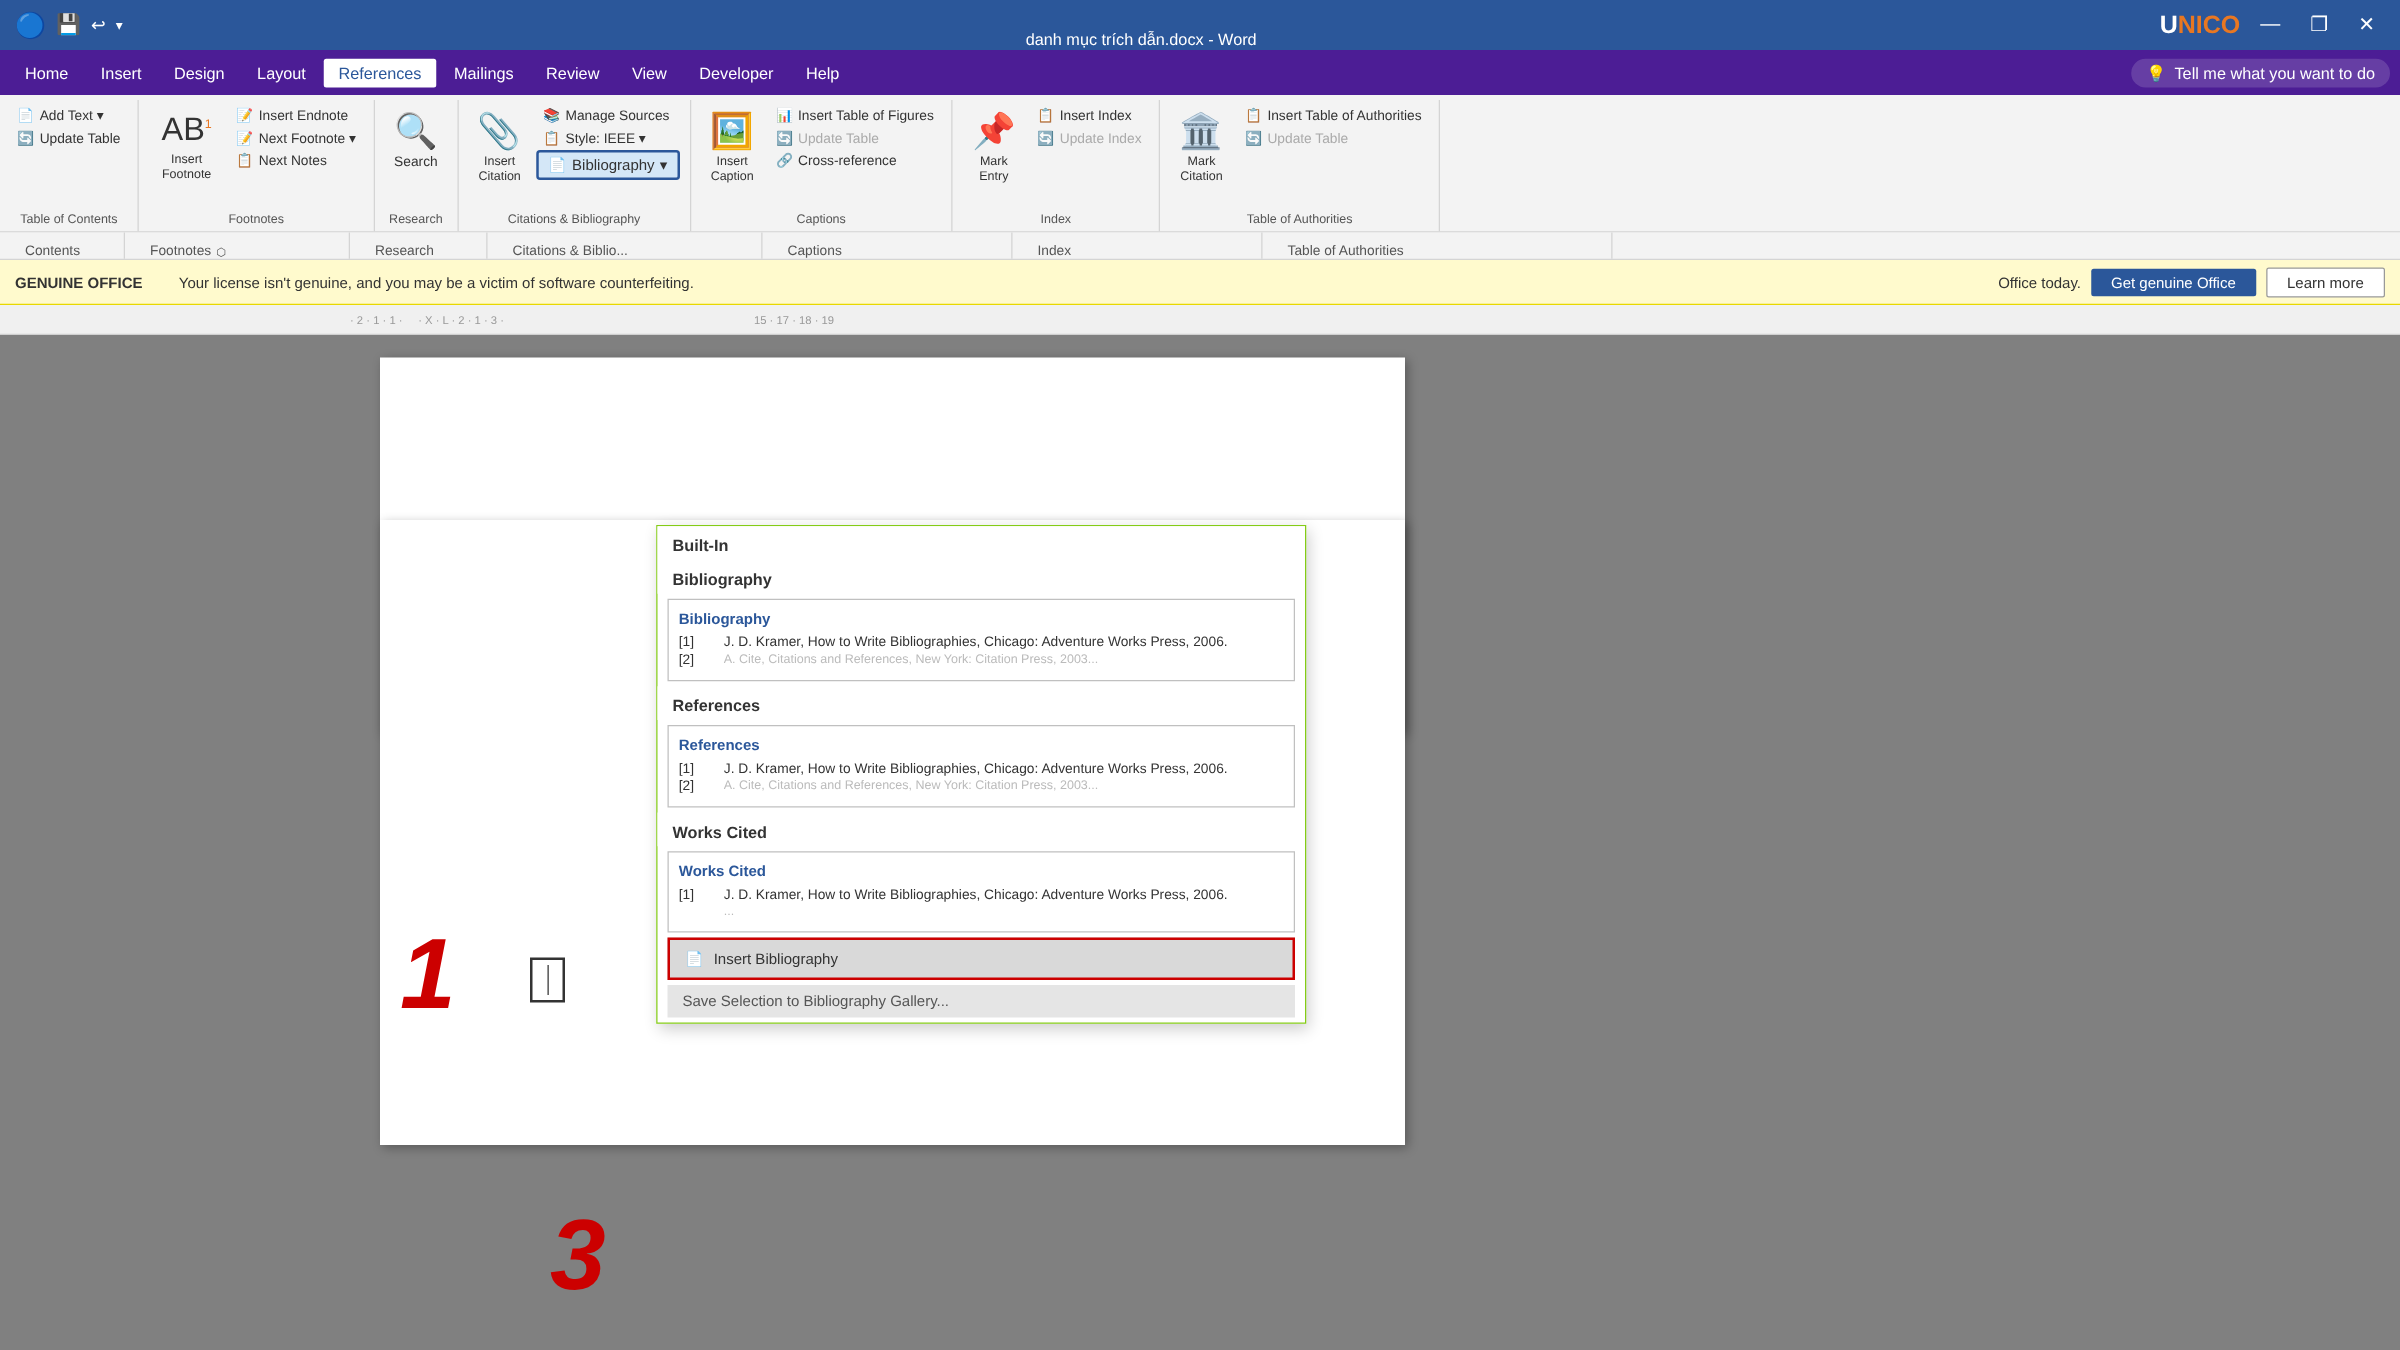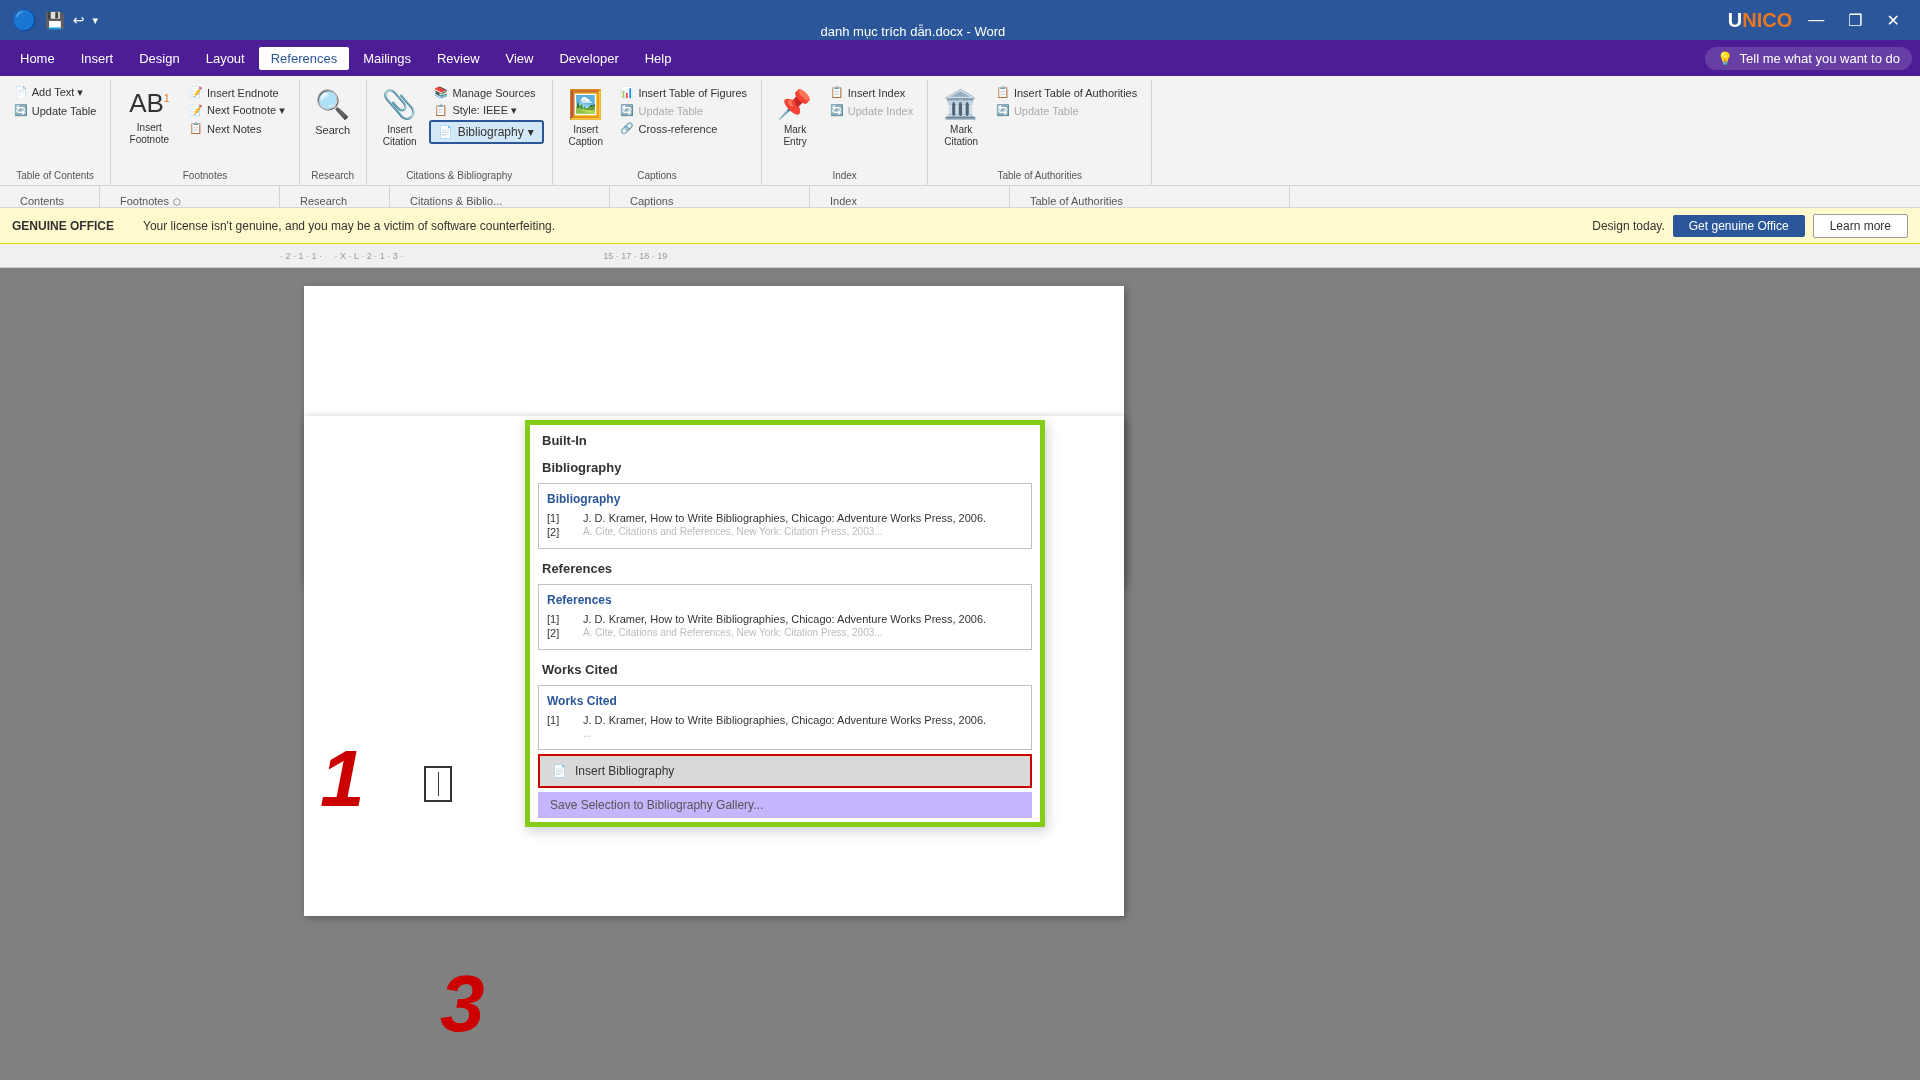--- a/index.html
+++ b/index.html
@@ -245,21 +245,21 @@
       background: #333;
     }
 
     
     .bib-dropdown {
       position: absolute;
       top: 152px;
       left: 525px;
       width: 520px;
       background: white;
-      border: 5px solid #84cc16;
+      border: 1px solid #84cc16;
       box-shadow: 2px 4px 12px rgba(0,0,0,0.2);
       z-index: 100;
       font-size: 12px;
     }
     .bib-section-title {
       font-size: 13px;
       font-weight: bold;
       color: #333;
       padding: 8px 12px 4px 12px;
       background: white;
@@ -299,21 +299,21 @@
       cursor: pointer;
       font-size: 12px;
       display: flex;
       align-items: center;
       gap: 8px;
       color: #333;
     }
     .save-gallery-btn {
       margin: 0 8px 4px 8px;
       padding: 6px 12px;
-      background: #c4b5fd;
+      background: #e5e5e5;
       cursor: pointer;
       font-size: 12px;
       color: #555;
     }
 
     
     .red-2 {
       position: absolute;
       color: #cc0000;
       font-size: 100px;
@@ -550,21 +550,21 @@
     <span>Index</span>
   </div>
   <div class="section-label authorities">
     <span>Table of Authorities</span>
   </div>
 </div>
 
 <div class="warning-bar">
   <span class="label">GENUINE OFFICE</span>
   <span class="msg">Your license isn't genuine, and you may be a victim of software counterfeiting.</span>
-  <span class="msg-end">Design today.</span>
+  <span class="msg-end">Office today.</span>
   <button class="get-office-btn">Get genuine Office</button>
   <button class="learn-more-btn">Learn more</button>
 </div>
 
 <div class="ruler">
   <span style="margin-left:-20px;">· 2 · 1 · 1 · &nbsp;&nbsp;&nbsp; · X · L · 2 · 1 · 3 ·</span>
   <span style="margin-left:200px;">15 · 17 · 18 · 19</span>
 </div>
 
 <div class="doc-area">

